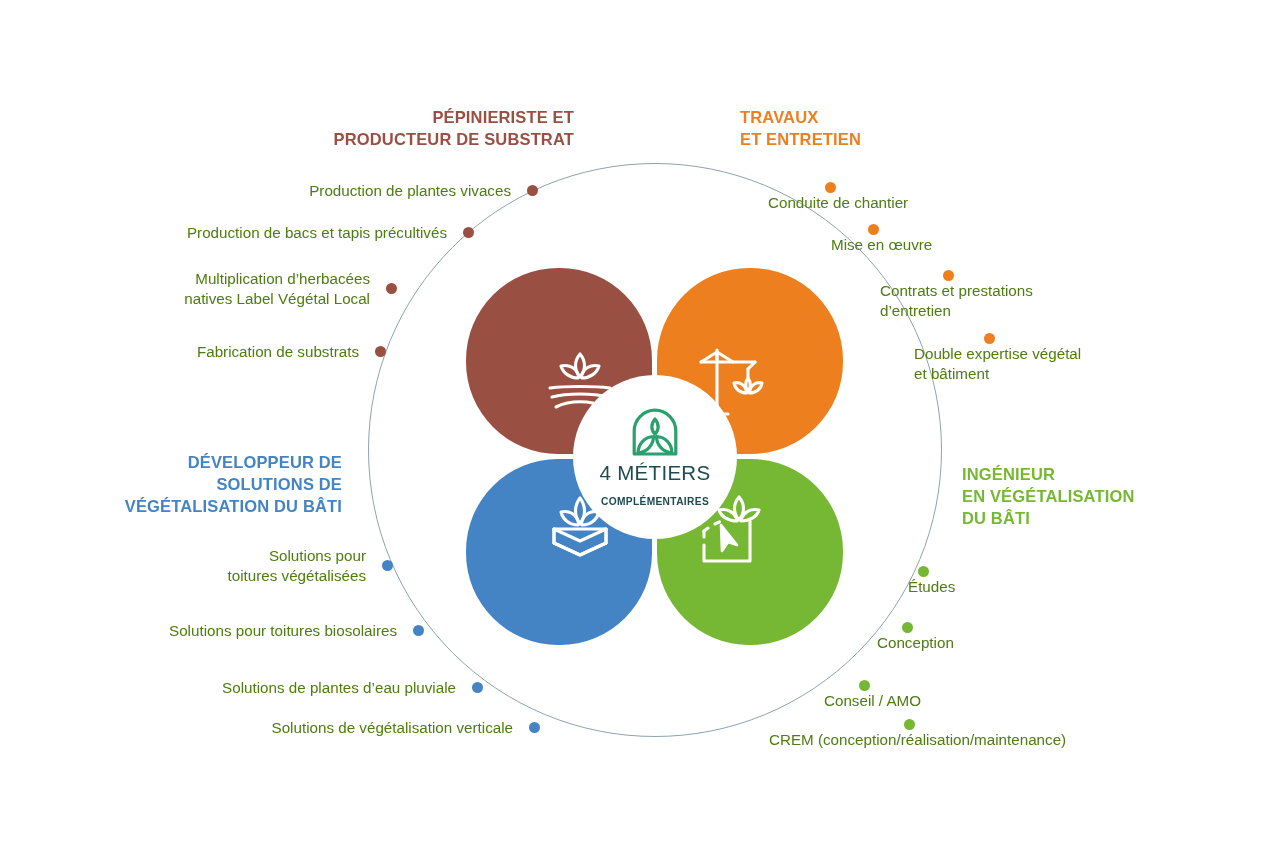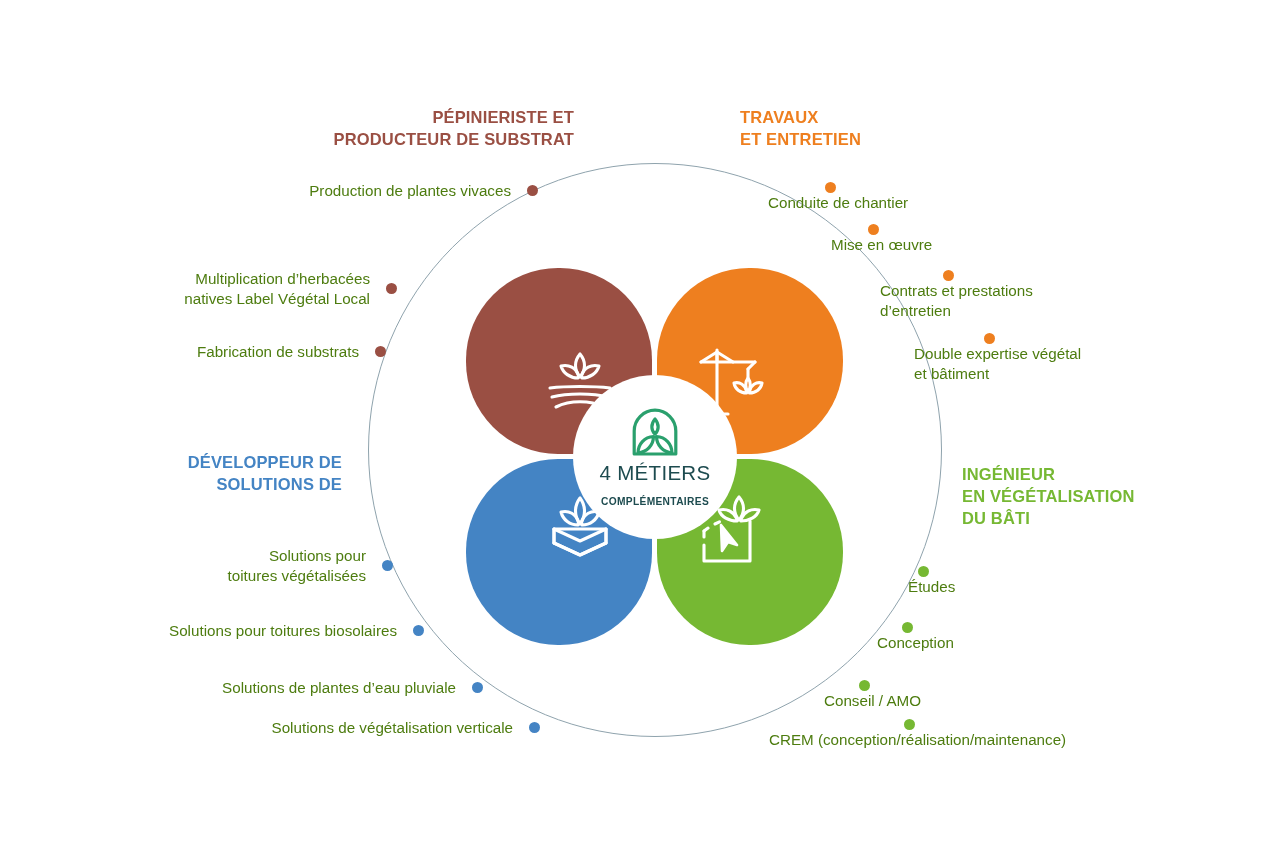--- a/index.html
+++ b/index.html
@@ -231,32 +231,37 @@
   </div>
 
   <div class="group-heading" id="heading-travaux">
     <div>TRAVAUX</div>
     <div>ET ENTRETIEN</div>
   </div>
 
   <div class="group-heading" id="heading-developpeur">
     <div>DÉVELOPPEUR DE</div>
     <div>SOLUTIONS DE</div>
+    <div>VÉGÉTALISATION DU BÂTI</div>
   </div>
 
   <div class="group-heading" id="heading-ingenieur">
     <div>INGÉNIEUR</div>
     <div>EN VÉGÉTALISATION</div>
     <div>DU BÂTI</div>
   </div>
 
   <div class="leaf left-side" style="right:742px; top:181px;">
     <span class="dot" style="background:#9a4f43"></span>
     <span class="label">Production de plantes vivaces</span>
   </div>
+  <div class="leaf left-side" style="right:806px; top:223px;">
+    <span class="dot" style="background:#9a4f43"></span>
+    <span class="label">Production de bacs et tapis précultivés</span>
+  </div>
   <div class="leaf left-side" style="right:883px; top:269px;">
     <span class="dot" style="background:#9a4f43"></span>
     <span class="label">Multiplication d’herbacées<br>natives Label Végétal Local</span>
   </div>
   <div class="leaf left-side" style="right:894px; top:342px;">
     <span class="dot" style="background:#9a4f43"></span>
     <span class="label">Fabrication de substrats</span>
   </div>
 
   <div class="leaf right-side" style="left:768px; top:182px;">

